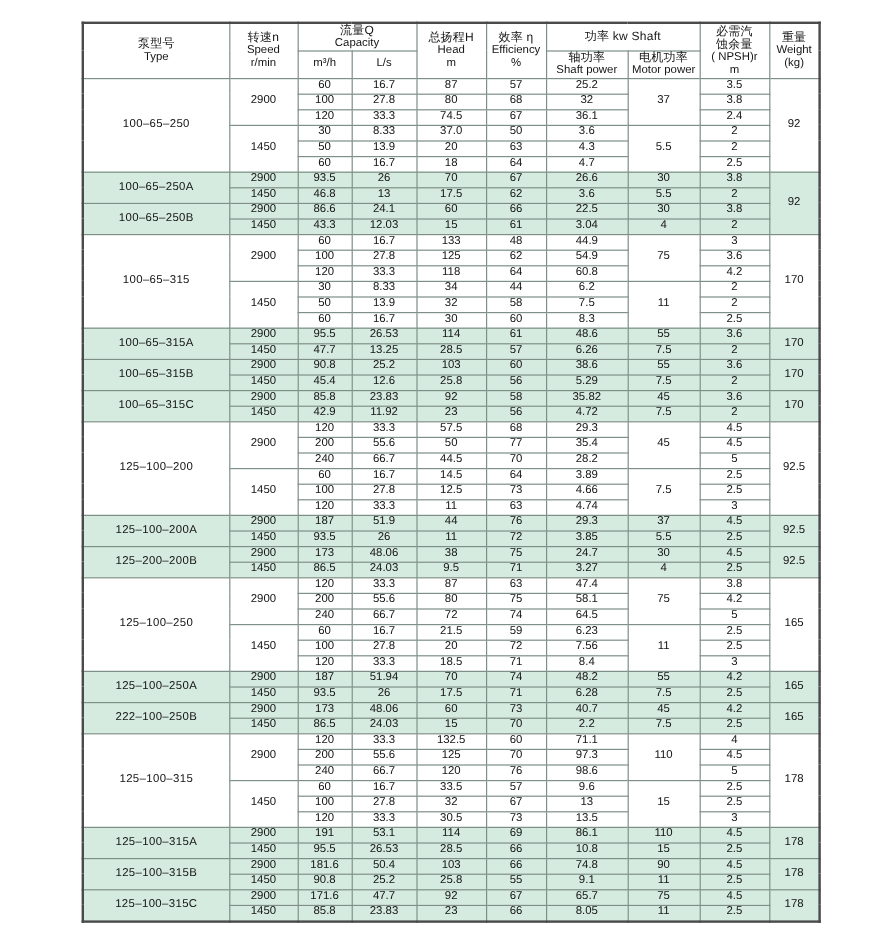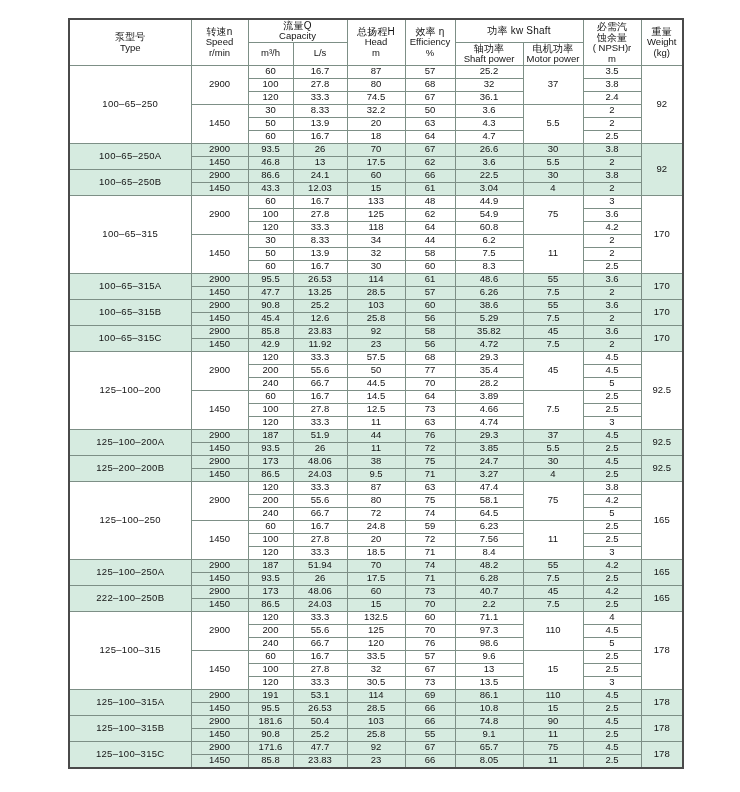--- a/index.html
+++ b/index.html
@@ -142,21 +142,21 @@
           <td>33.3</td>
           <td>74.5</td>
           <td>67</td>
           <td>36.1</td>
           <td>2.4</td>
         </tr>
         <tr>
           <td rowspan="3">1450</td>
           <td>30</td>
           <td>8.33</td>
-          <td>32.2</td>
+          <td>37.0</td>
           <td>50</td>
           <td>3.6</td>
           <td rowspan="3">5.5</td>
           <td>2</td>
         </tr>
         <tr>
           <td>50</td>
           <td>13.9</td>
           <td>20</td>
           <td>63</td>
@@ -457,21 +457,21 @@
           <td>66.7</td>
           <td>72</td>
           <td>74</td>
           <td>64.5</td>
           <td>5</td>
         </tr>
         <tr>
           <td rowspan="3">1450</td>
           <td>60</td>
           <td>16.7</td>
-          <td>24.8</td>
+          <td>21.5</td>
           <td>59</td>
           <td>6.23</td>
           <td rowspan="3">11</td>
           <td>2.5</td>
         </tr>
         <tr>
           <td>100</td>
           <td>27.8</td>
           <td>20</td>
           <td>72</td>

